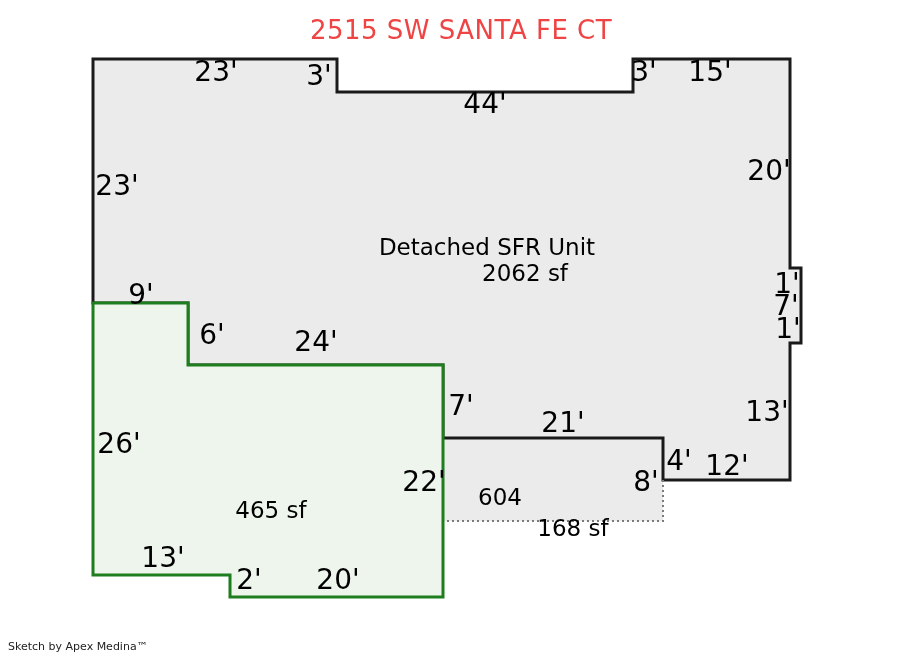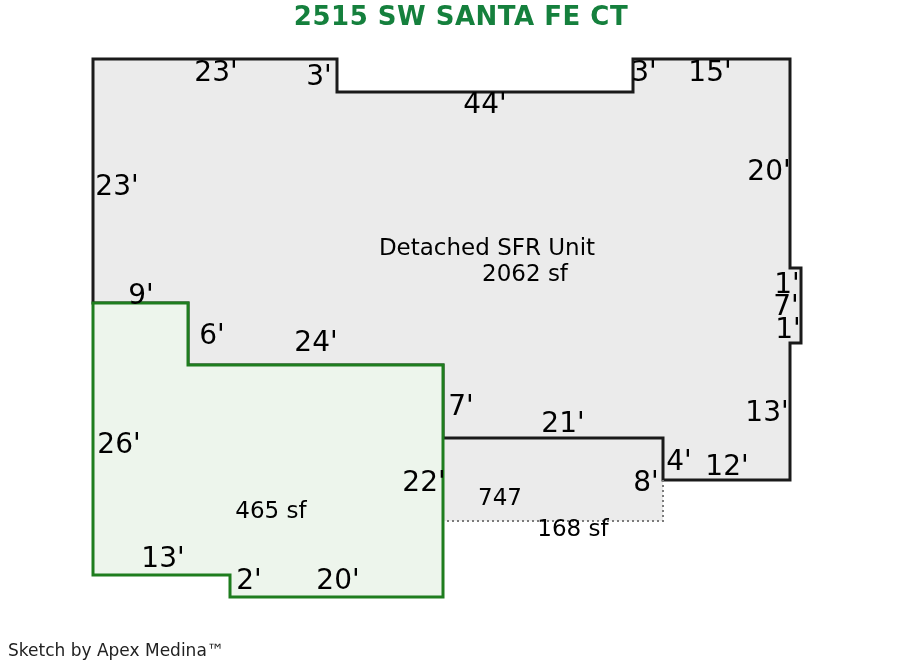--- a/index.html
+++ b/index.html
@@ -5,36 +5,36 @@
   html,body{margin:0;padding:0;background:#ffffff;}
   .canvas{
     position:relative;
     width:900px;height:660px;
     background:#ffffff;
     font-family:"DejaVu Sans","Liberation Sans",sans-serif;
     overflow:hidden;
   }
   .plan-svg{position:absolute;left:0;top:0;}
   .title{
-    position:absolute;top:2px;left:461px;
+    position:absolute;top:16px;left:461px;
     transform:translateX(-50%);
-    font-size:26px;font-weight:bold;letter-spacing:.5px;
-    color:#15803d;white-space:nowrap;line-height:1.1;
+    font-size:26px;font-weight:normal;letter-spacing:.5px;
+    color:#ef4444;white-space:nowrap;line-height:1.1;
   }
   .dim{
     position:absolute;transform:translate(-50%,-50%);
     font-size:28px;color:#000;line-height:1;white-space:nowrap;
   }
   .area-label{
     position:absolute;transform:translate(-50%,-50%);
     font-size:23px;color:#000;line-height:1;white-space:nowrap;margin-top:25px;
   }
   .footer{
     position:absolute;left:8px;top:640px;
-    font-size:17px;color:#222;white-space:nowrap;
+    font-size:11px;color:#222;white-space:nowrap;
   }
 </style>
 </head>
 <body>
 
 <div class="canvas">
 
   <svg class="plan-svg" width="900" height="660" viewBox="0 0 900 660">
 
     <rect x="443" y="438" width="220" height="83" fill="#EBEBEB"></rect>
@@ -46,21 +46,21 @@
     <polygon points="93,303 188,303 188,365 443,365 443,597 230,597 230,575 93,575" fill="#EDF5EC" stroke="#1E7D1E" stroke-width="3"></polygon>
   </svg>
 
   <div class="title">2515 SW SANTA FE CT</div>
 
   <div class="area-label" style="left:487px;top:222px">Detached SFR Unit</div>
   <div class="area-label" style="left:525px;top:248px">2062 sf</div>
 
   <div class="area-label" style="left:271px;top:485px">465 sf</div>
 
-  <div class="area-label" style="left:500px;top:472px">747</div>
+  <div class="area-label" style="left:500px;top:472px">604</div>
   <div class="area-label" style="left:573px;top:503px">168 sf</div>
 
   <div class="dim" style="left:216px;top:72px">23'</div>
   <div class="dim" style="left:319px;top:76px">3'</div>
   <div class="dim" style="left:485px;top:104px">44'</div>
   <div class="dim" style="left:644px;top:72px">3'</div>
   <div class="dim" style="left:710px;top:72px">15'</div>
   <div class="dim" style="left:769px;top:171px">20'</div>
   <div class="dim" style="left:117px;top:186px">23'</div>
   <div class="dim" style="left:787px;top:284px">1'</div>

